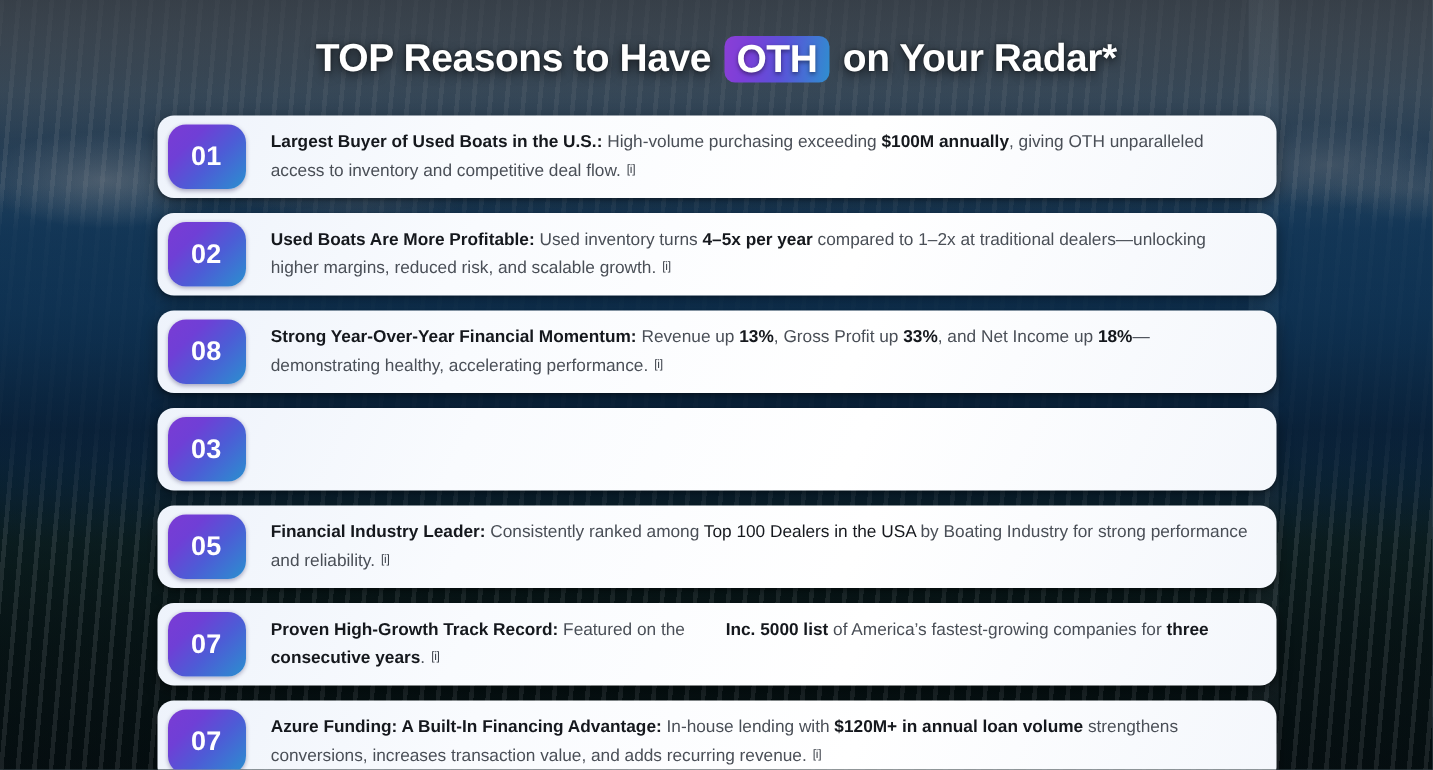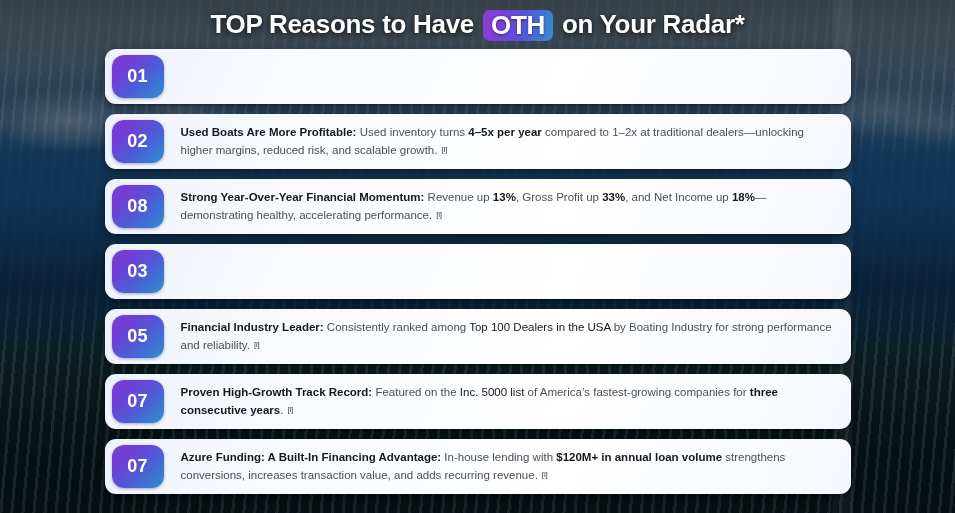--- a/index.html
+++ b/index.html
@@ -83,21 +83,21 @@
     padding-top: 9px;
     text-shadow: 0 2px 7px rgba(0,0,0,0.65), 0 0 2px rgba(0,0,0,0.5);
     white-space: nowrap;
   }
   .title-badge {
     display: inline-block;
     background: linear-gradient(100deg, #8b3fd6 0%, #7b3fd8 22%, #5a52d8 55%, #2f8fd0 100%);
     color: #ffffff;
     border-radius: 7px;
     padding: 2px 8px 3px 8px;
-    margin: 0 2px;
+    margin: 14px 2px;
     text-shadow: 0 1px 3px rgba(0,0,0,0.45);
     vertical-align: baseline;
     position: relative;
     top: 1px;
   }
 
   
   #cards {
     margin: 9px auto 0 auto;
     width: 746px;
@@ -168,20 +168,23 @@
 
   <h1 class="page-title">
     <span>TOP Reasons to Have</span>
     <span class="title-badge">OTH</span>
     <span>on Your Radar*</span>
   </h1>
 
   <div id="cards">
       <div class="card">
         <div class="badge">01</div>
+        <div class="card-text">
+          <p><span class="lead">Largest Buyer of Used Boats in the U.S.:</span><span> High-volume purchasing exceeding </span><span style="color: rgb(21, 24, 29); font-weight: bold;">$100M annually</span><span>, giving OTH unparalleled access to inventory and competitive deal flow.</span><span class="fn"> [i]</span></p>
+        </div>
       </div>
       <div class="card">
         <div class="badge">02</div>
         <div class="card-text">
           <p><span class="lead">Used Boats Are More Profitable:</span><span> Used inventory turns </span><span style="color: rgb(21, 24, 29); font-weight: bold;">4–5x per year</span><span> compared to 1–2x at traditional dealers—unlocking higher margins, reduced risk, and scalable growth.</span><span class="fn"> [i]</span></p>
         </div>
       </div>
       <div class="card">
         <div class="badge">08</div>
         <div class="card-text">
@@ -193,21 +196,21 @@
       </div>
       <div class="card">
         <div class="badge">05</div>
         <div class="card-text">
           <p><span class="lead">Financial Industry Leader:</span><span> Consistently ranked among </span><span style="color: rgb(21, 24, 29); font-weight: normal;">Top 100 Dealers in the USA</span><span> by Boating Industry for strong performance and reliability.</span><span class="fn"> [i]</span></p>
         </div>
       </div>
       <div class="card">
         <div class="badge">07</div>
         <div class="card-text">
-          <p><span class="lead">Proven High-Growth Track Record:</span><span> Featured on the </span><span style="color: rgb(21, 24, 29); font-weight: normal;">Inc. 5000 list</span><span> of America’s fastest-growing companies for </span><span style="color: rgb(21, 24, 29); font-weight: bold;">three consecutive years</span><span>.</span><span class="fn"> [i]</span></p>
+          <p><span class="lead">Proven High-Growth Track Record:</span><span> Featured on the </span><span style="color: rgb(21, 24, 29); font-weight: bold; margin-left: 24px;">Inc. 5000 list</span><span> of America’s fastest-growing companies for </span><span style="color: rgb(21, 24, 29); font-weight: bold;">three consecutive years</span><span>.</span><span class="fn"> [i]</span></p>
         </div>
       </div>
       <div class="card">
         <div class="badge">07</div>
         <div class="card-text">
           <p><span class="lead">Azure Funding: A Built-In Financing Advantage:</span><span> In-house lending with </span><span style="color: rgb(21, 24, 29); font-weight: bold;">$120M+ in annual loan volume</span><span> strengthens conversions, increases transaction value, and adds recurring revenue.</span><span class="fn"> [i]</span></p>
         </div>
       </div>
     </div>
 

